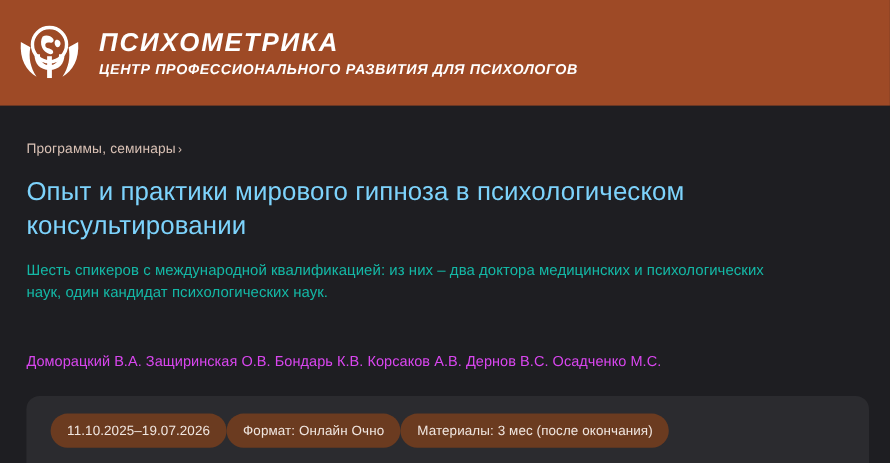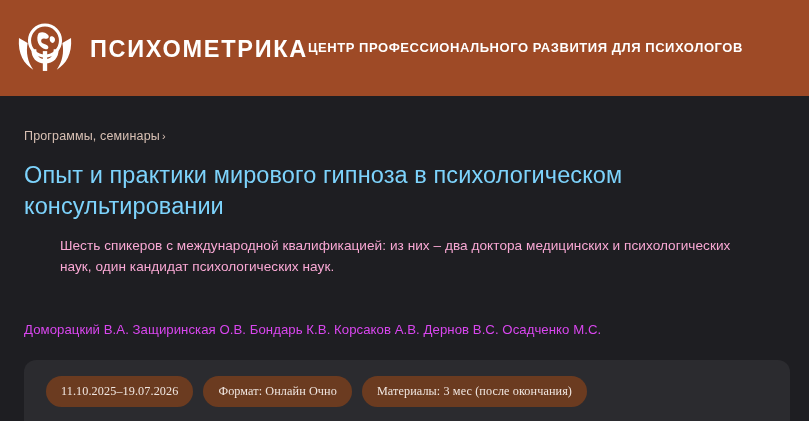--- a/index.html
+++ b/index.html
@@ -37,23 +37,24 @@
 
   .brand-logo {
     width: 62px;
     height: 62px;
     flex: 0 0 62px;
     display: block;
   }
 
   .brand-text {
     display: flex;
-    flex-direction: row;
+    flex-direction: column;
     justify-content: center;
     padding-top: 2px;
+    font-style: italic;
   }
 
   .brand-name {
     color: #ffffff;
     font-size: 23.5px;
     font-weight: bold;
     letter-spacing: 1.7px;
     line-height: 1.12;
   }
 
@@ -101,25 +102,24 @@
     color: #7dd3fc;
     line-height: 1.33;
     letter-spacing: 0.1px;
     max-width: 700px;
     margin-bottom: 14px;
   }
 
   .page-subtitle {
     font-size: 13.6px;
     font-weight: normal;
-    color: #f9a8d4;
+    color: #14b8a6;
     line-height: 1.54;
     letter-spacing: 0.05px;
     max-width: 700px;
-    margin-left: 36px;
   }
 
   .speakers {
     margin-top: 43px;
     font-size: 13.2px;
     color: #d946ef;
     line-height: 1.4;
     letter-spacing: 0.05px;
   }
 
@@ -131,23 +131,21 @@
     width: 766px;
     height: 61px;
     background: #2b2b2f;
     border-radius: 12px 12px 0 0;
     padding: 16px 22px 0 22px;
   }
 
   .pill-row {
     display: flex;
     align-items: flex-end;
-    gap: 10px;
     flex-wrap: nowrap;
-    font-family: Liberation Serif, serif;
   }
 
   .pill {
     background: #6b3b20;
     color: #f0e6e0;
     font-size: 12.2px;
     line-height: 1;
     letter-spacing: 0.1px;
     padding: 9px 15px 10px 15px;
     border-radius: 16px;

